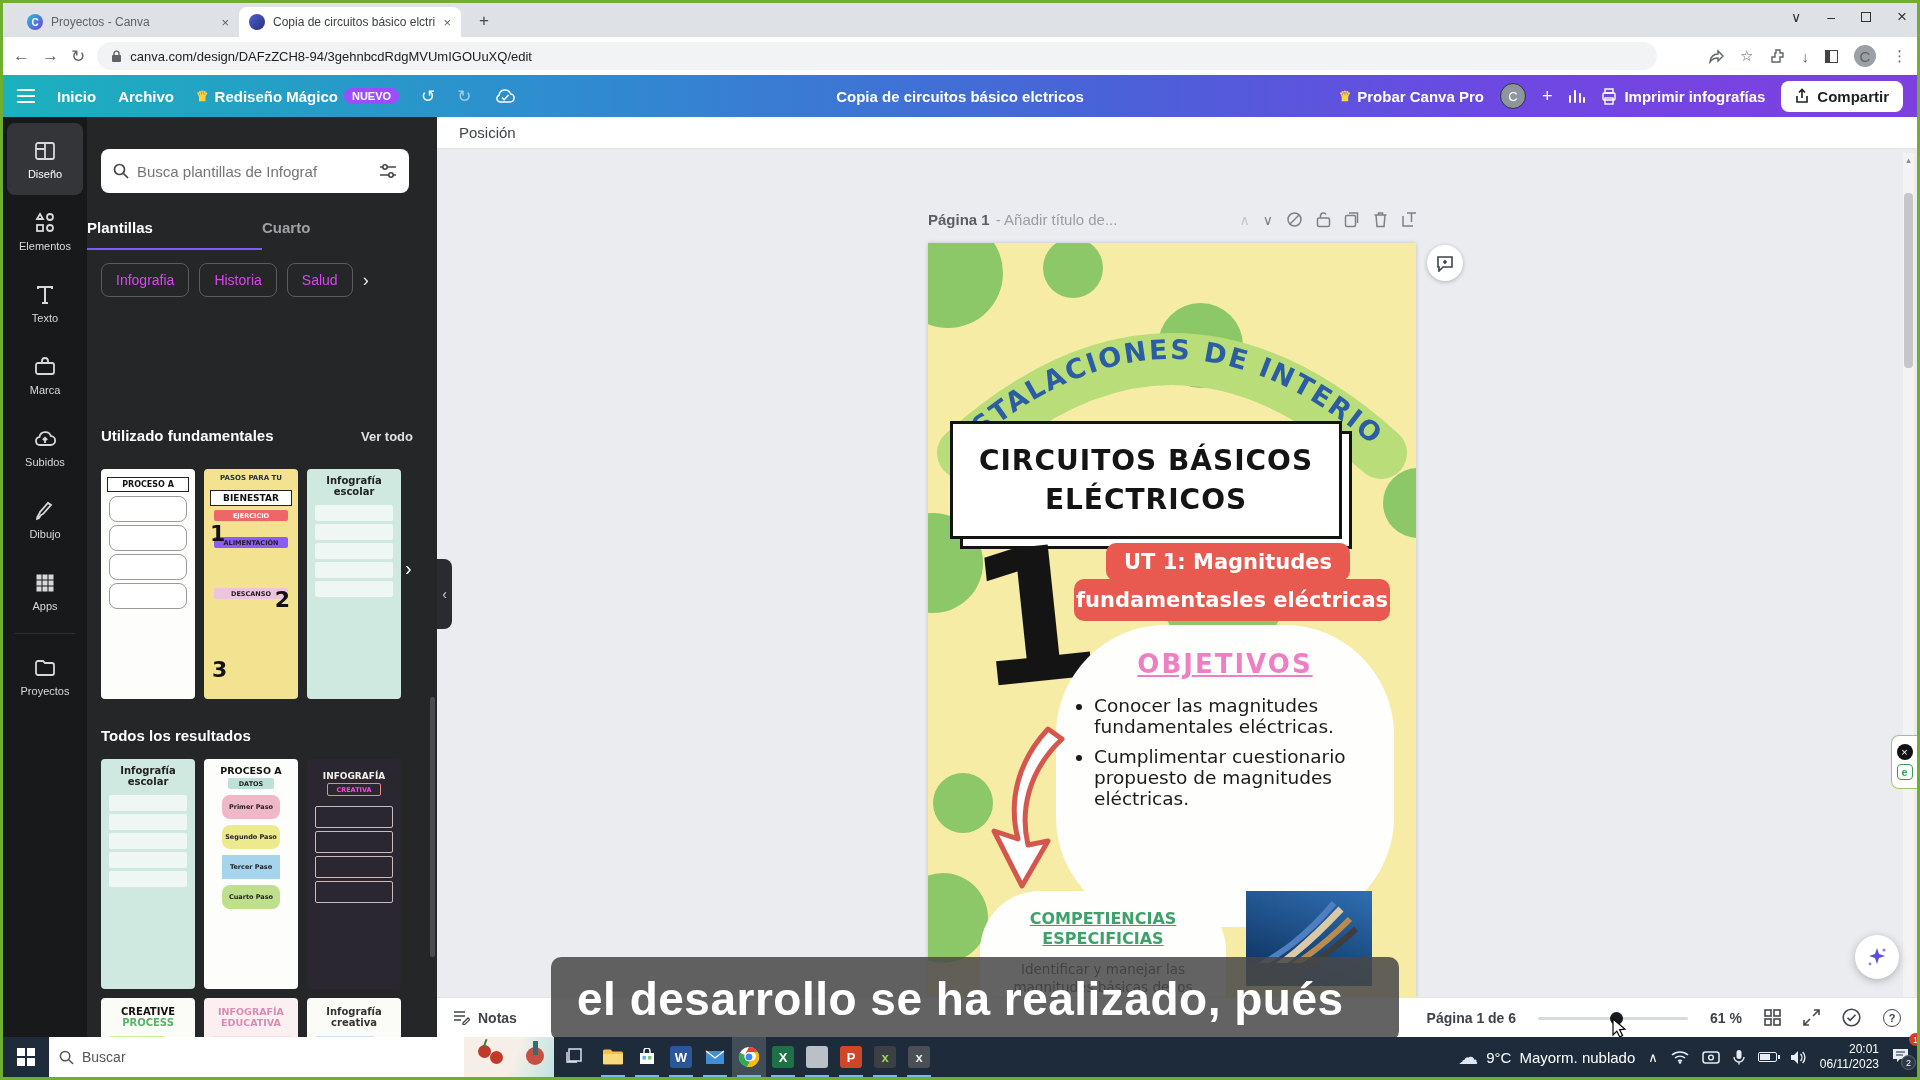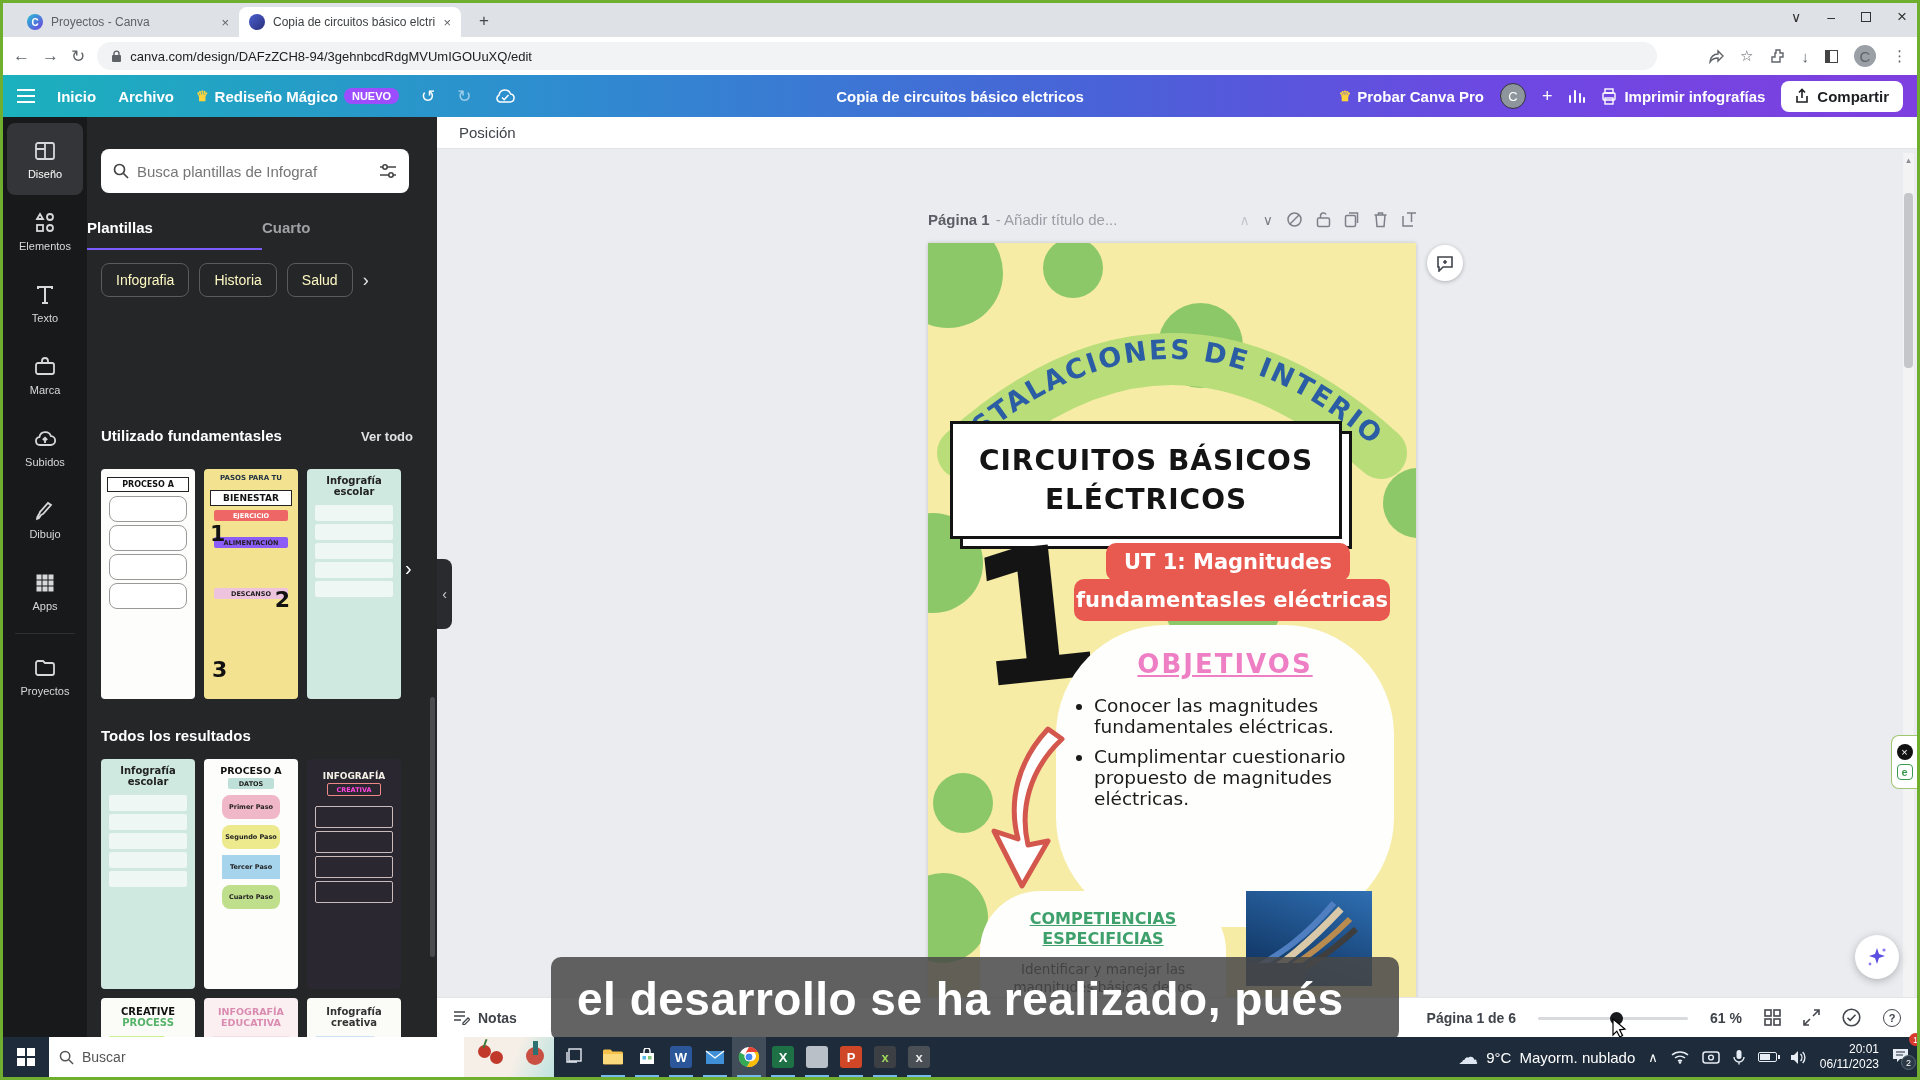--- a/index.html
+++ b/index.html
@@ -56,21 +56,21 @@
   .rail-sep { width:60px; height:1px; background:#2e2f32; margin:6px 0; }
 
   
   .panel { position:absolute; left:84px; top:114px; width:350px; bottom:40px; background:#252628; overflow:hidden; }
   .searchbox { position:absolute; left:14px; top:32px; width:308px; height:44px; background:#fff; border-radius:8px; display:flex; align-items:center; padding:0 12px; gap:8px; }
   .searchbox input { border:none; outline:none; flex:1; font-size:15px; color:#333; font-family:"Liberation Sans",sans-serif; }
   .ptabs { position:absolute; top:92px; left:0; width:100%; display:flex; }
   .ptab { width:50%; text-align:left; font-size:15px; font-weight:700; padding:10px 0 12px; color:#9fa1a5; }
   .ptab.on { color:#fff; border-bottom:2px solid #7c5cff; }
   .chips { position:absolute; top:146px; left:14px; display:flex; gap:10px; align-items:center; }
-  .chip { border:1px solid #595b5f; border-radius:8px; color:#fef9c3; font-size:14px; padding:8px 14px; white-space:nowrap; }
+  .chip { border:1px solid #595b5f; border-radius:8px; color:#d946ef; font-size:14px; padding:8px 14px; white-space:nowrap; }
   .chips .more { color:#e8e9ea; font-size:18px; }
   .sect { position:absolute; left:14px; color:#fff; font-size:15px; font-weight:700; }
   .vertodo { position:absolute; right:24px; color:#e0e1e3; font-size:13px; font-weight:600; }
   .thumbrow { position:absolute; left:14px; top:352px; display:flex; gap:9px; }
   .thumb { width:94px; height:230px; border-radius:4px; overflow:hidden; position:relative; font-family:"DejaVu Sans",sans-serif; }
   .grid2 { position:absolute; left:14px; top:642px; display:flex; flex-wrap:wrap; gap:9px; width:310px; }
   .thumb .tt { text-align:center; font-weight:bold; }
   .mini-bar { border-radius:2px; margin:3px 8px; height:7px; }
   .panel-scroll { position:absolute; right:2px; top:580px; width:5px; height:260px; background:#4a4b4e; border-radius:3px; }
   .collapse-tab { position:absolute; left:434px; top:556px; width:15px; height:70px; background:#2a2b2e; color:#cfd0d2; border-radius:0 8px 8px 0; display:flex; align-items:center; justify-content:center; font-size:14px; z-index:5; }
@@ -351,21 +351,21 @@
     <div class="ptabs">
       <div class="ptab on">Plantillas</div>
       <div class="ptab">Cuarto</div>
     </div>
     <div class="chips">
       <span class="chip">Infografia</span>
       <span class="chip">Historia</span>
       <span class="chip">Salud</span>
       <span class="more">›</span>
     </div>
-    <div class="sect" style="top:310px">Utilizado fundamentasles</div>
+    <div class="sect" style="top:310px">Utilizado fundamentales</div>
     <div class="vertodo" style="top:312px">Ver todo</div>
 
     <div class="thumbrow">
       <div class="thumb sk-white">
         <div class="boxed tt">PROCESO A</div>
         <div class="mini-bar" style="background:#fff;border:1px solid #999;height:26px;border-radius:8px"></div>
         <div class="mini-bar" style="background:#fff;border:1px solid #999;height:26px;border-radius:8px"></div>
         <div class="mini-bar" style="background:#fff;border:1px solid #999;height:26px;border-radius:8px"></div>
         <div class="mini-bar" style="background:#fff;border:1px solid #999;height:26px;border-radius:8px"></div>
       </div>

